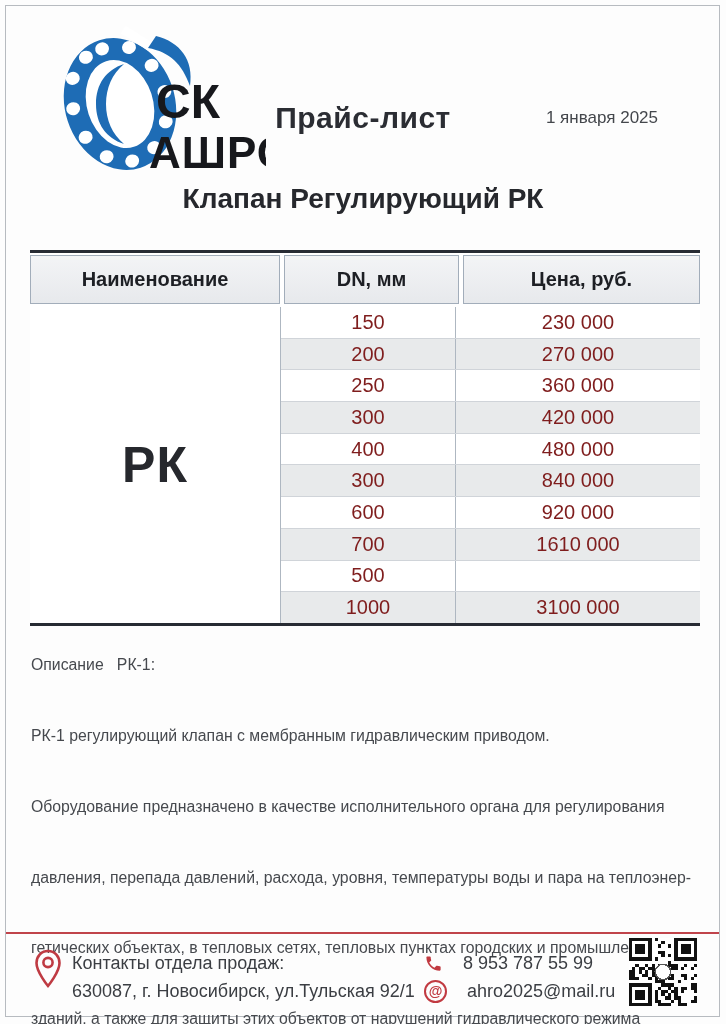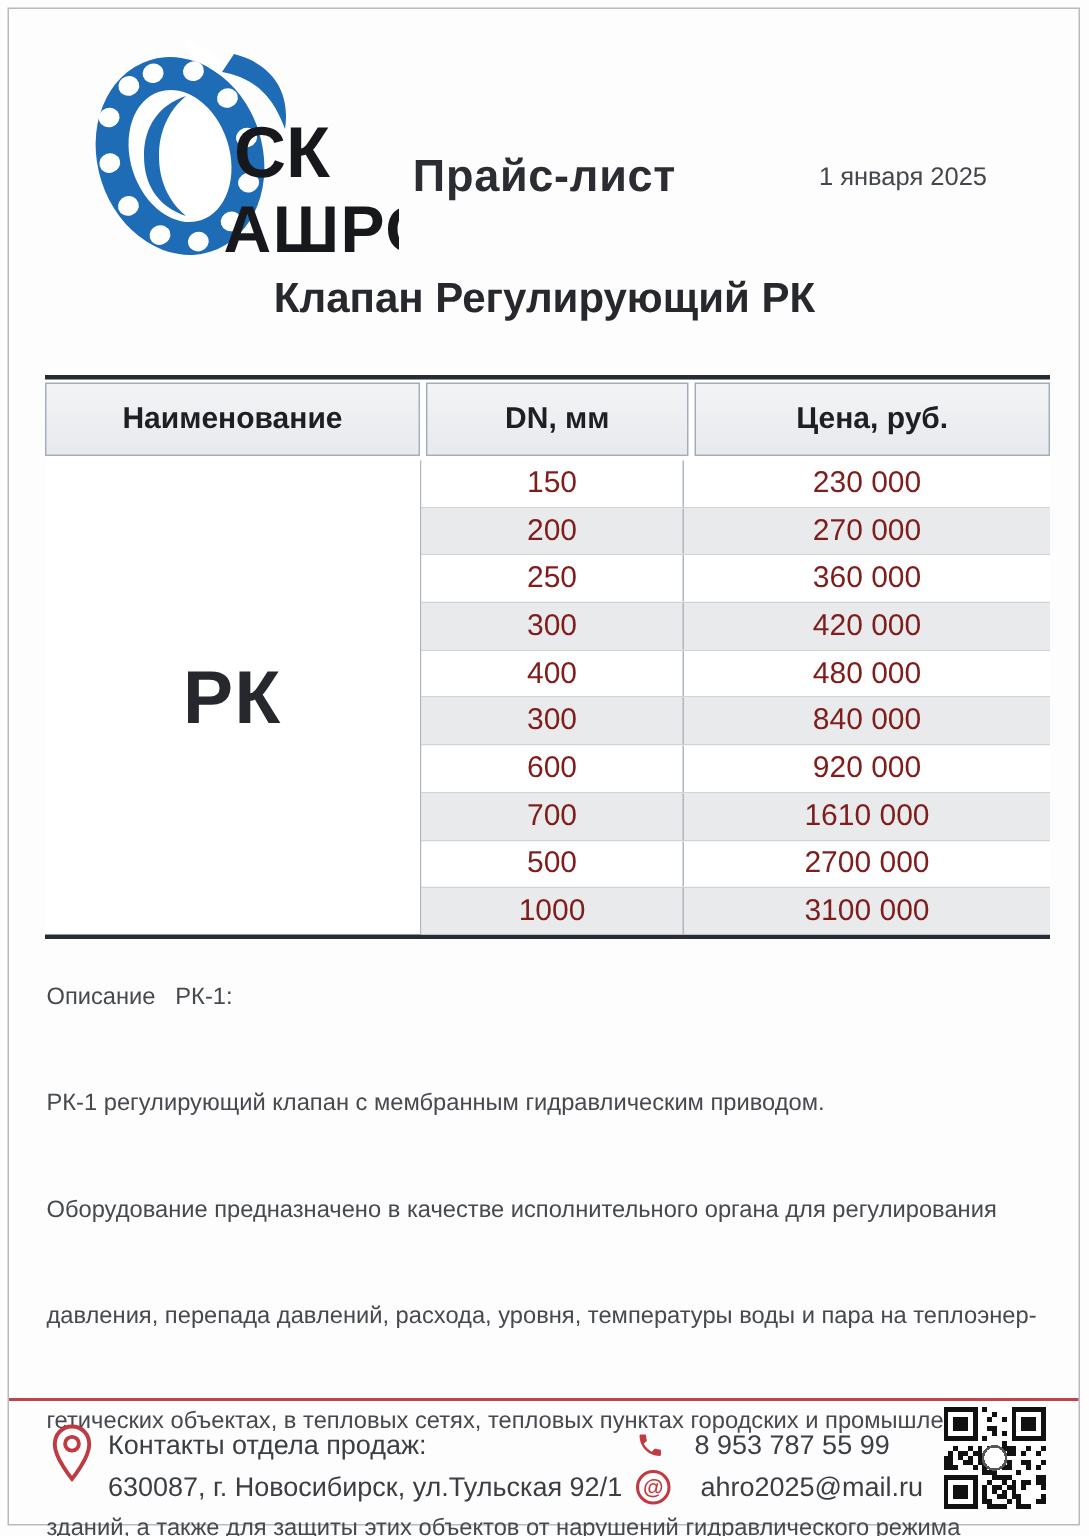--- a/index.html
+++ b/index.html
@@ -113,21 +113,20 @@
         <div class="trow">
             <span class="cell dn">600</span>
             <span class="cell">920 000</span>
           </div>
         <div class="trow alt">
             <span class="cell dn">700</span>
             <span class="cell">1610 000</span>
           </div>
         <div class="trow">
             <span class="cell dn">500</span>
-            <span class="cell">2700 000</span>
           </div>
         <div class="trow alt">
             <span class="cell dn">1000</span>
             <span class="cell">3100 000</span>
           </div>
       </div>
     </div>
   </div>
 
   <div class="description">

